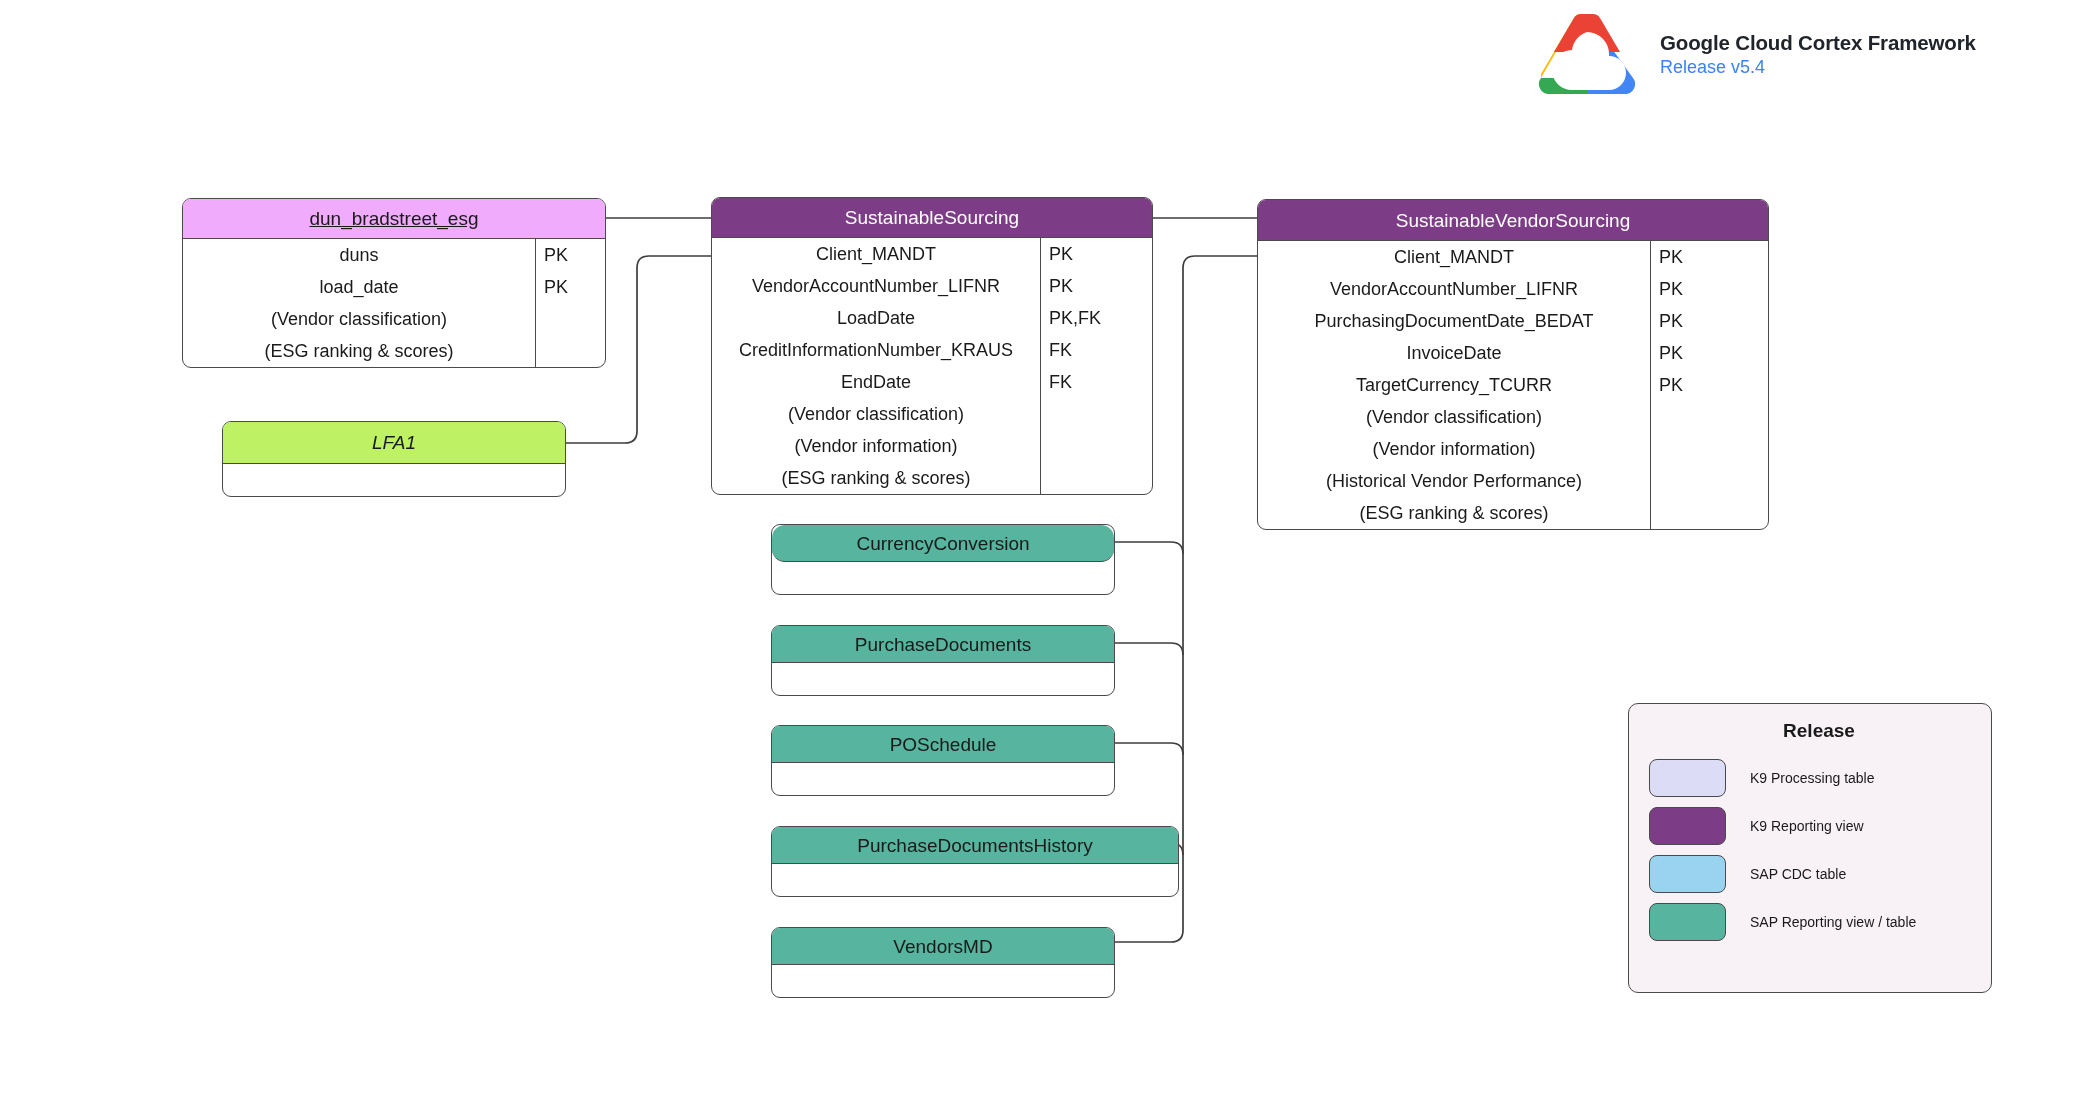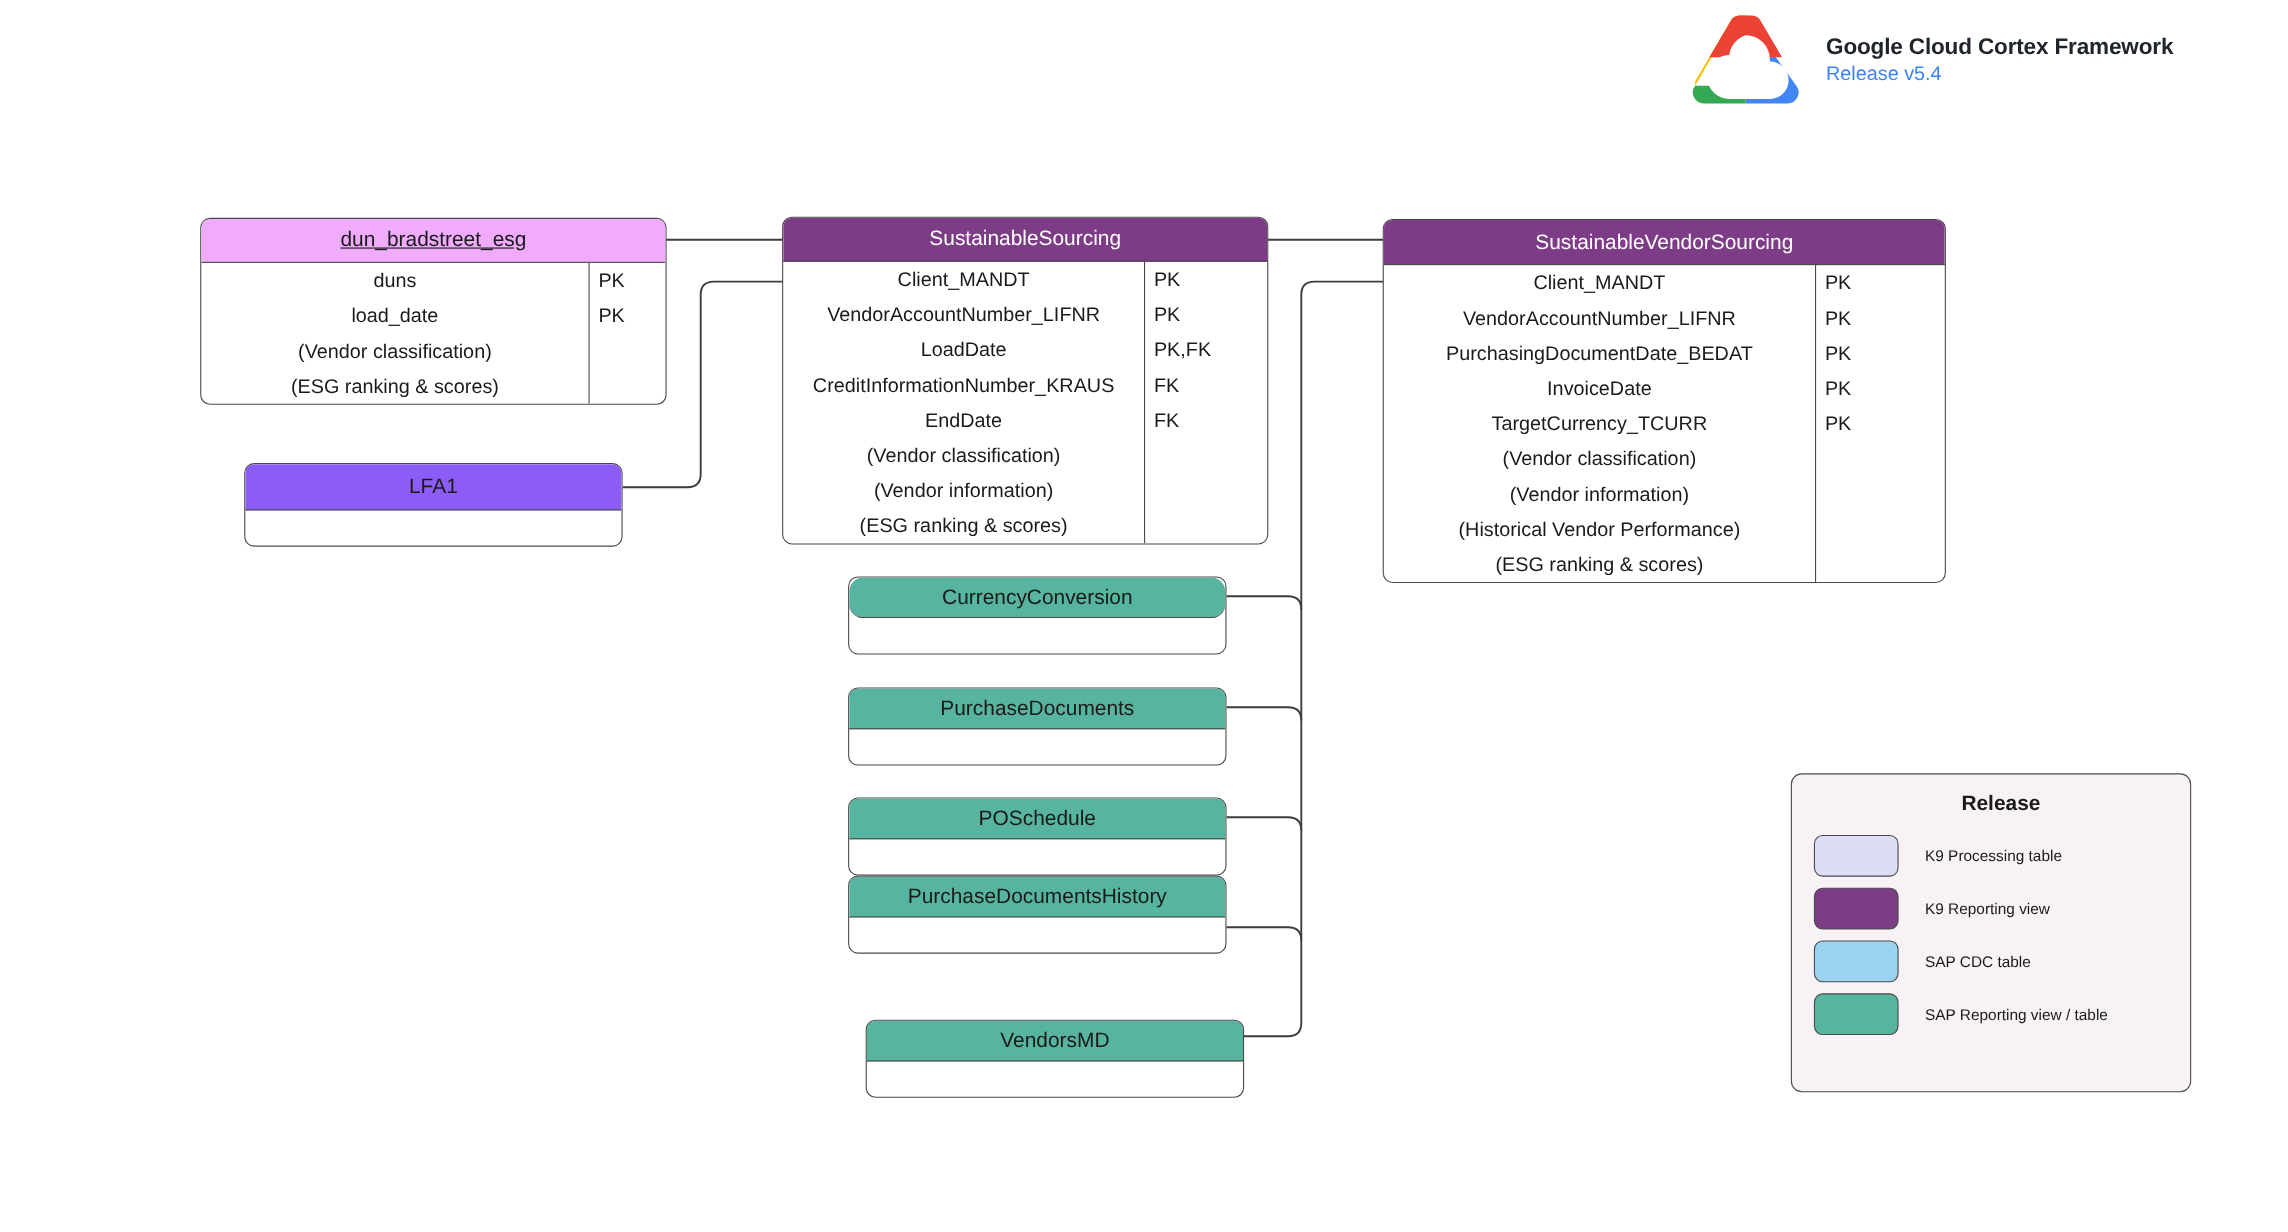--- a/index.html
+++ b/index.html
@@ -85,21 +85,21 @@
     height: 32px;
     display: flex;
     align-items: center;
   }
   .ent .col-field .row { justify-content: center; }
   .ent .col-key .row { justify-content: flex-start; padding-left: 8px; }
 
   
   .v-k9proc  .ent-head { background: #f0abfc; color: #1a1a1a; text-decoration: underline; }
   .v-k9view  .ent-head { background: #7d3c86; color: #ffffff; }
-  .v-sapcdc  .ent-head { background: #8b5cf6; color: #1a1a1a; }
+  .v-sapcdc  .ent-head { background: #bef264; color: #1a1a1a; font-style: italic; }
   .v-sapview .ent-head { background: #57b49e; color: #1a1a1a; }
 
   
   #legend {
     position: absolute;
     left: 1628px;
     top: 703px;
     width: 364px;
     height: 290px;
     box-sizing: border-box;
@@ -269,30 +269,30 @@
 
 <div class="ent v-sapview" style="left:771px; top:725px; width:344px;">
   <div class="ent-head" style="height:37px;">POSchedule</div>
   <div class="ent-body">
     <div class="col-field">
       <div class="row"></div>
     </div>
   </div>
 </div>
 
-<div class="ent v-sapview" style="left:771px; top:796px; width:344px;">
+<div class="ent v-sapview" style="left:771px; top:826px; width:408px;">
   <div class="ent-head" style="height:37px;">PurchaseDocumentsHistory</div>
   <div class="ent-body">
     <div class="col-field">
       <div class="row"></div>
     </div>
   </div>
 </div>
 
-<div class="ent v-sapview" style="left:771px; top:927px; width:344px;margin-left:16px;">
+<div class="ent v-sapview" style="left:771px; top:927px; width:344px;">
   <div class="ent-head" style="height:37px;">VendorsMD</div>
   <div class="ent-body">
     <div class="col-field">
       <div class="row"></div>
     </div>
   </div>
 </div>
 
 <div id="legend">
   <div class="legend-title">Release</div>

